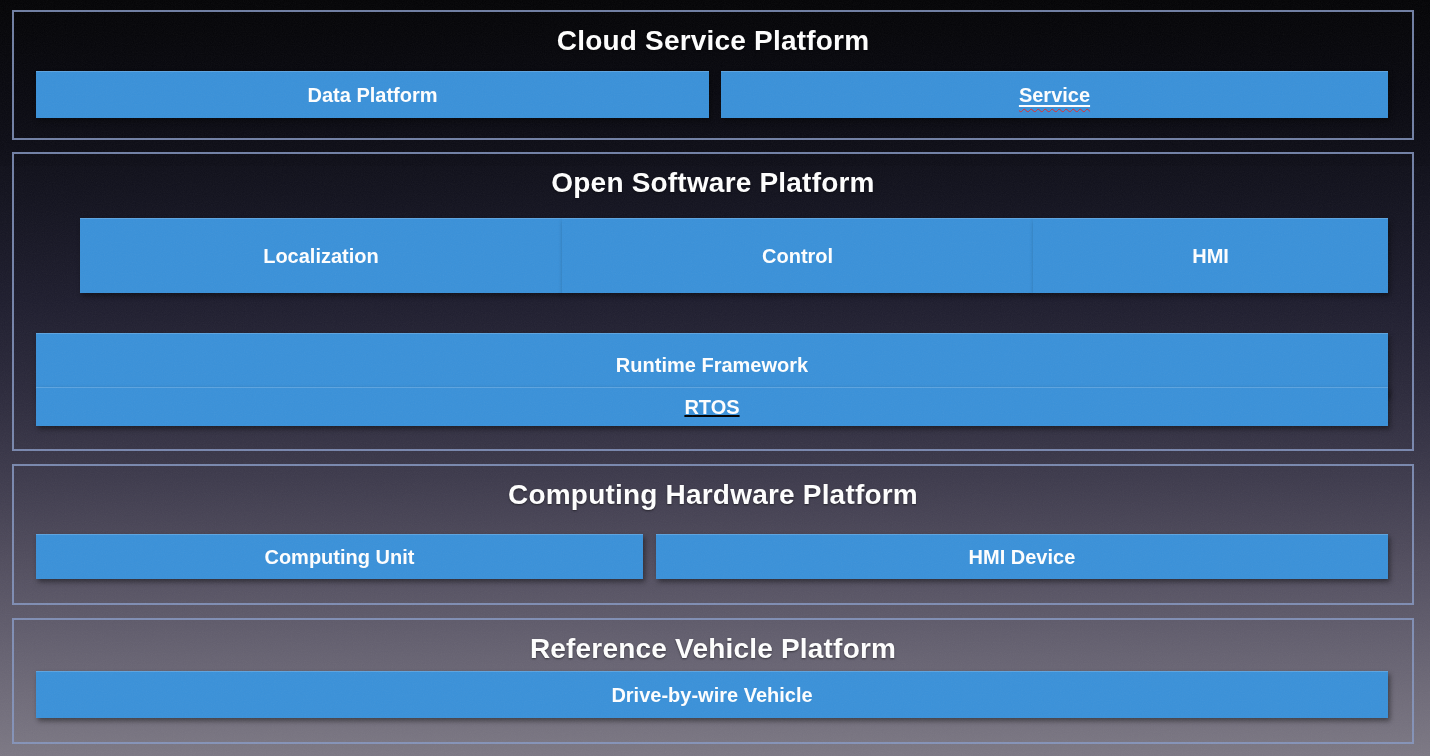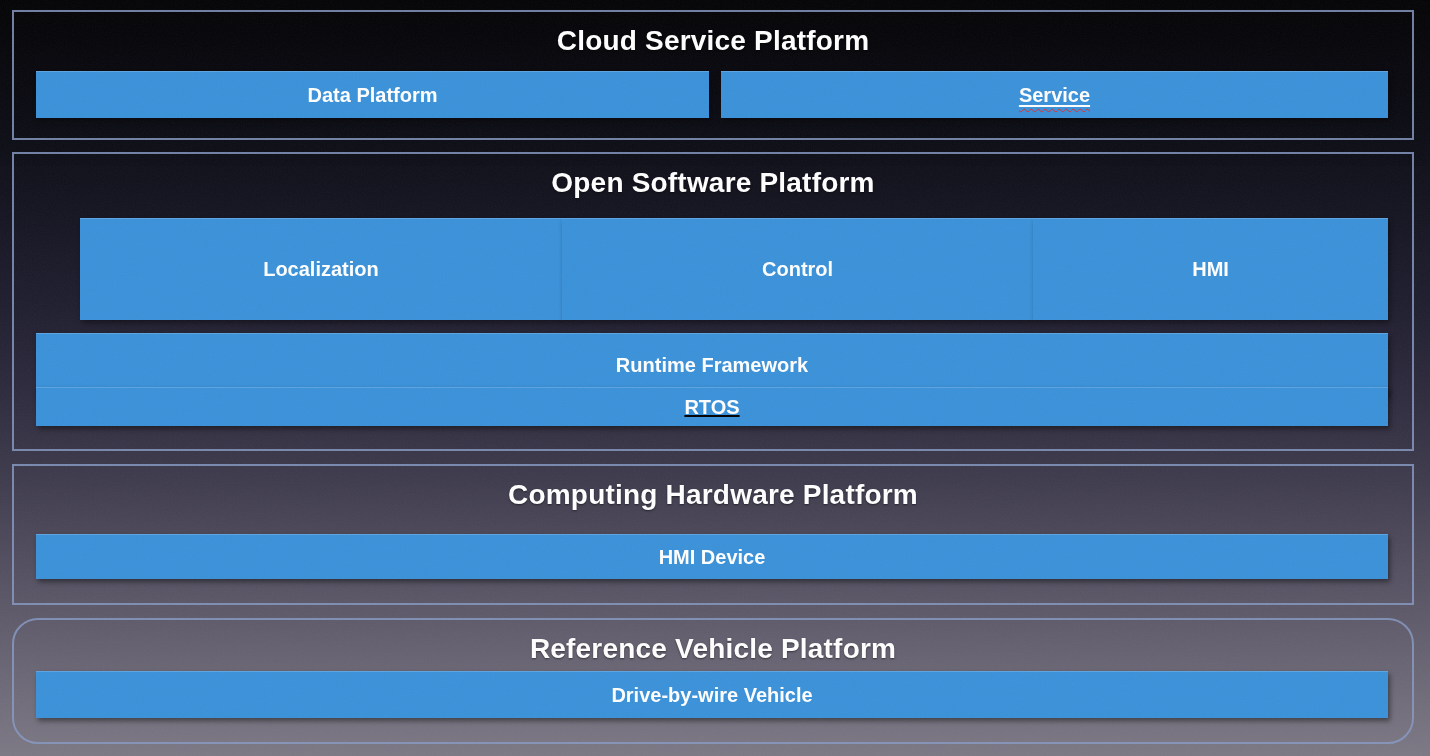--- a/index.html
+++ b/index.html
@@ -14,29 +14,29 @@
       #6f6b79 92%, #7c7884 100%);
   }
   .noise { position:absolute; inset:0; width:100%; height:100%; opacity:0.055; pointer-events:none; }
   .section {
     position:absolute; left:12px; width:1402px; box-sizing:border-box;
     border:2px solid rgba(136,154,197,0.82);
   }
   .sec-cloud    { top:10px;  height:130px; }
   .sec-software { top:152px; height:299px; }
   .sec-hardware { top:464px; height:141px; }
-  .sec-vehicle  { top:618px; height:126px;border-radius:26px; }
+  .sec-vehicle  { top:618px; height:126px; }
   .section-title {
     position:absolute; top:13px; left:0; right:0; text-align:center;
     color:#ffffff; font-weight:bold; font-size:28px; letter-spacing:0.2px;
     text-shadow:0 1px 2px rgba(0,0,0,0.5);
   }
   .row { position:absolute; left:22px; right:24px; display:flex; }
   .row-cloud     { top:59px;  height:47px;  gap:12px; }
-  .row-sw-top    { top:64px;  height:102px; gap:0;margin-left:44px;  }
+  .row-sw-top    { top:64px;  height:75px; gap:0;margin-left:44px;  }
   .row-sw-rtf    { top:179px; height:63px; }
   .row-sw-rtos   { top:233px; height:39px;text-decoration:underline; }
   .row-hw        { top:68px;  height:45px;  gap:13px; }
   .row-vehicle   { top:51px;  height:47px; }
   .box {
     background:#3a91d9; color:#ffffff; font-weight:bold; font-size:20px;
     display:flex; align-items:center; justify-content:center;
     box-shadow:2px 3px 5px rgba(0,0,0,0.45);
     border-top:1px solid rgba(255,255,255,0.18);
     box-sizing:border-box; text-align:center;
@@ -83,20 +83,23 @@
     <div class="row row-sw-rtos">
       <div class="box full">
         <span>RTOS</span>
       </div>
     </div>
   </div>
 
   <div class="section sec-hardware">
     <div class="section-title">Computing Hardware Platform</div>
     <div class="row row-hw">
+      <div class="box" style="flex:402">
+        <span>Computing Unit</span>
+      </div>
       <div class="box" style="flex:485">
         <span>HMI Device</span>
       </div>
     </div>
   </div>
 
   <div class="section sec-vehicle">
     <div class="section-title">Reference Vehicle Platform</div>
     <div class="row row-vehicle">
       <div class="box full">

